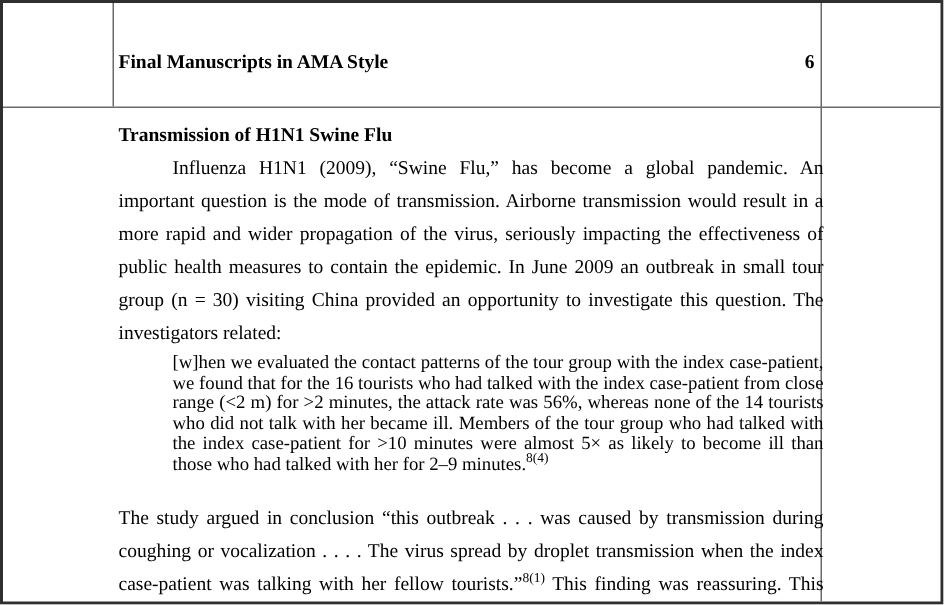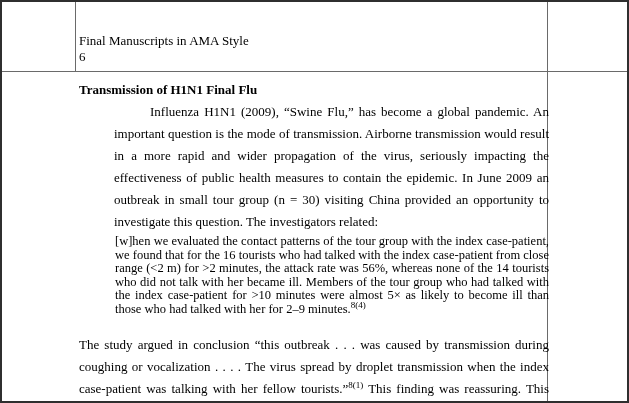--- a/index.html
+++ b/index.html
@@ -33,41 +33,40 @@
     background: #6a6a6a;
   }
   .header {
     position: absolute;
     left: 77px;
     right: 84px;
     top: 31px;
     display: flex;
     justify-content: space-between;
     align-items: baseline;
-    font-weight: normal;
+    font-weight: bold;
     font-size: 13px;
-    flex-direction: column;
   }
   .body {
     position: absolute;
     left: 77px;
     top: 77px;
     width: 470px;
     font-size: 13px;
   }
   .heading {
     font-weight: bold;
     line-height: 22px;
   }
   .para {
     margin: 0;
     line-height: 22px;
     text-align: justify;
   }
-  .para.indent { text-indent: 36px; margin-left: 35px; }
+  .para.indent { text-indent: 36px; }
   .quote {
     margin: 2px 0 18px 36px;
     font-size: 12.5px;
     line-height: 13.5px;
     text-align: justify;
   }
   sup {
     font-size: 9px;
     line-height: 0;
     vertical-align: super;
@@ -82,21 +81,21 @@
   <div class="vline right"></div>
 
   <div class="header">
     <span class="header-title">Final Manuscripts in AMA Style</span>
     <span class="page-num">6</span>
   </div>
 
   <div class="hrule"></div>
 
   <div class="body">
-    <div class="heading">Transmission of H1N1 Final Flu</div>
+    <div class="heading">Transmission of H1N1 Swine Flu</div>
 
     <p class="para indent">Influenza H1N1 (2009), “Swine Flu,” has become a global pandemic.  An important question is the mode of transmission.  Airborne transmission would result in a more rapid and wider propagation of the virus, seriously impacting the effectiveness of public health measures to contain the epidemic.  In June 2009 an outbreak in small tour group (n = 30) visiting China provided an opportunity to investigate this question.  The investigators related:</p>
 
     <p class="quote"><span>[w]hen we evaluated the contact patterns of the tour group with the index case-patient, we found that for the 16 tourists who had talked with the index case-patient from close range (&lt;2 m) for &gt;2 minutes, the attack rate was 56%, whereas none of the 14 tourists who did not talk with her became ill. Members of the tour group who had talked with the index case-patient for &gt;10 minutes were almost 5× as likely to become ill than those who had talked with her for 2–9 minutes.</span><sup>8(4)</sup></p>
 
     <p class="para"><span>The study argued in conclusion “this outbreak . . . was caused by transmission during coughing or vocalization . . . .  The virus spread by droplet transmission when the index case-patient was talking with her fellow tourists.”</span><sup>8(1)</sup><span>  This finding was reassuring.  This and other studies have subsequently influenced public health strategies for containing the epidemic of H1N1 Swine Flu in the United States.</span></p>
   </div>
 
 </div>
 

